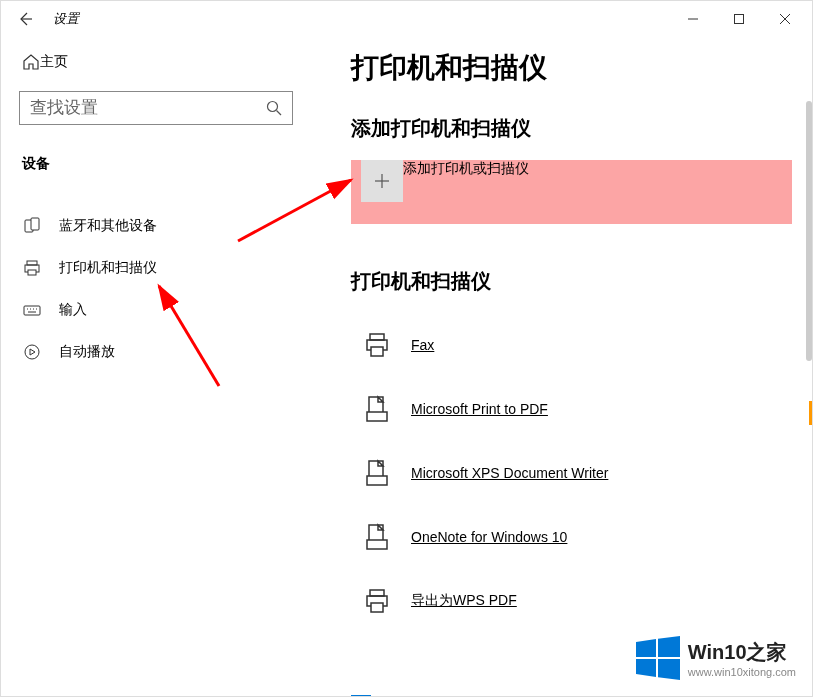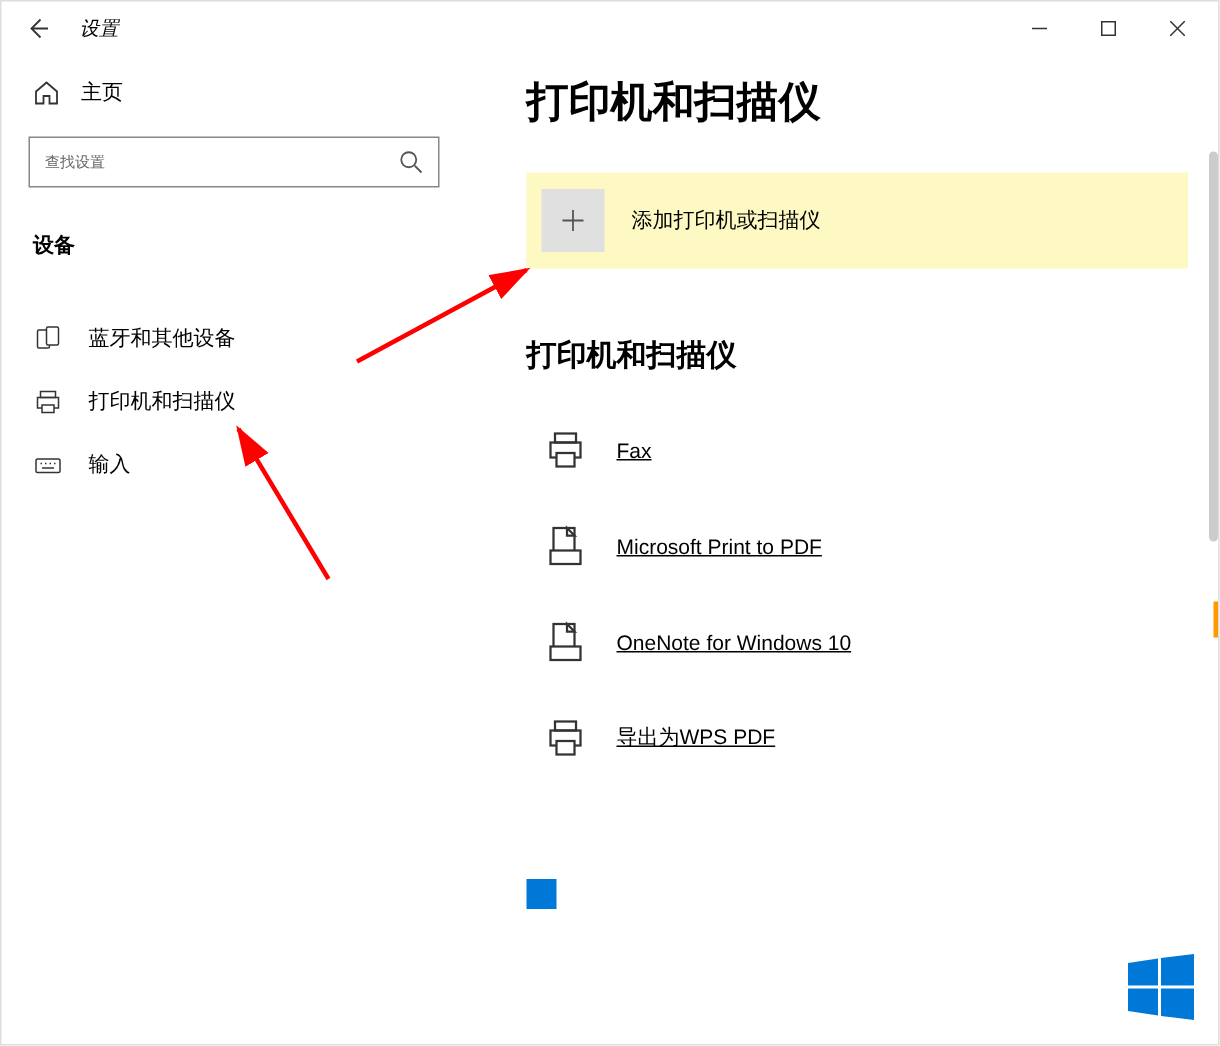--- a/index.html
+++ b/index.html
@@ -8,38 +8,38 @@
     .titlebar { height: 36px; display: flex; align-items: center; padding: 0 4px; }
     .back-btn { width: 40px; height: 36px; display: flex; align-items: center; justify-content: center; cursor: pointer; }
     .titlebar-title { padding-left: 8px; font-size: 13px; font-style: italic; }
     .win-controls { margin-left: auto; display: flex; }
     .win-btn { width: 46px; height: 36px; display: flex; align-items: center; justify-content: center; cursor: pointer; }
     .win-btn svg { width: 10px; height: 10px; }
     
     .content { display: flex; height: calc(100% - 36px); }
     
     .sidebar { width: 310px; padding: 8px 18px; }
-    .home-row { display: flex; align-items: flex-start; gap: 14px; padding: 8px 6px 8px 3px; margin-bottom: 12px; cursor: pointer; }
+    .home-row { display: flex; align-items: flex-start; gap: 0; padding: 8px 6px 8px 3px; margin-bottom: 12px; cursor: pointer; }
     .home-row span { font-size: 14px; }
     
     .search-box { height: 34px; border: 1px solid #888; display: flex; align-items: center; padding: 0 10px; margin-bottom: 24px; }
-    .search-box input { flex: 1; border: none; outline: none; font-size: 10px; color: #0c4a6e; background: transparent; }
+    .search-box input { flex: 1; border: none; outline: none; font-size: 17px; color: #0c4a6e; background: transparent; }
     .search-box input::placeholder { color: #666; }
     
     .category-header { font-size: 14px; font-weight: 600; padding: 6px 3px; margin-bottom: 26px; }
     
     .nav-item { display: flex; align-items: center; gap: 18px; padding: 12px 4px; cursor: pointer; }
     .nav-item span { font-size: 14px; }
     .nav-item .ico { width: 18px; height: 18px; display: flex; align-items: center; justify-content: center; }
     
     .main { flex: 1; padding: 12px 20px 0 40px; position: relative; overflow: hidden; }
     .page-title { font-size: 28px; font-weight: 600; margin-bottom: 28px; }
     .section-title { font-size: 20px; margin-bottom: 18px; }
     
-    .add-row { background: #fef9c3; height: 64px; display: flex; align-items: center; gap: 18px; padding: 0 10px; margin-bottom: 44px; cursor: pointer; }
+    .add-row { background: #fca5a5; height: 64px; display: flex; align-items: flex-start; padding: 0 10px; margin-bottom: 44px; cursor: pointer; }
     .add-btn { width: 42px; height: 42px; background: #e0e0e0; display: flex; align-items: center; justify-content: center; }
     .add-row span { font-size: 14px; }
     
     .device-row { display: flex; align-items: center; gap: 18px; padding: 16px 10px; cursor: pointer; text-decoration: underline; }
     .device-row .ico { width: 32px; height: 32px; display: flex; align-items: center; justify-content: center; }
     .device-row span { font-size: 14px; }
     
     .checkbox-row { display: flex; align-items: center; gap: 10px; margin-top: 62px; }
     .checkbox { width: 20px; height: 20px; background: #0078d7; display: flex; align-items: center; justify-content: center; cursor: pointer; }
     
@@ -130,25 +130,35 @@
             <rect x="1" y="5" width="16" height="9" rx="1" stroke="#333" fill="none"></rect>
             <line x1="4" y1="8" x2="5" y2="8" stroke="#333"></line>
             <line x1="7" y1="8" x2="8" y2="8" stroke="#333"></line>
             <line x1="10" y1="8" x2="11" y2="8" stroke="#333"></line>
             <line x1="13" y1="8" x2="14" y2="8" stroke="#333"></line>
             <line x1="5" y1="11" x2="13" y2="11" stroke="#333"></line>
           </svg>
         </div>
       <span>输入</span>
     </div>
+    <div class="nav-item">
+      <div class="ico">
+          <svg width="18" height="18" viewBox="0 0 18 18">
+            <circle cx="9" cy="9" r="7" stroke="#333" fill="none"></circle>
+            <path d="M7 6 L12 9 L7 12 Z" stroke="#333" fill="none"></path>
+          </svg>
+        </div>
+      <span>自动播放</span>
+    </div>
   </div>
 
   <div class="main">
     <div class="scrollbar"></div>
     <h1 class="page-title">打印机和扫描仪</h1>
+    <h2 class="section-title">添加打印机和扫描仪</h2>
     <div class="add-row">
       <div class="add-btn">
           <svg width="18" height="18" viewBox="0 0 18 18">
             <line x1="9" y1="2" x2="9" y2="16" stroke="#555" stroke-width="1.2"></line>
             <line x1="2" y1="9" x2="16" y2="9" stroke="#555" stroke-width="1.2"></line>
           </svg>
         </div>
       <span>添加打印机或扫描仪</span>
     </div>
 
@@ -166,20 +176,30 @@
     </div>
     <div class="device-row">
       <div class="ico">
           <svg width="30" height="30" viewBox="0 0 30 30">
             <rect x="7" y="3" width="14" height="18" stroke="#333" stroke-width="1.5" fill="none"></rect>
             <path d="M16 3 L21 8 L16 8 Z" stroke="#333" stroke-width="1.5" fill="none"></path>
             <rect x="5" y="18" width="20" height="9" stroke="#333" stroke-width="1.5" fill="#fff"></rect>
           </svg>
         </div>
       <span>Microsoft Print to PDF</span>
+    </div>
+    <div class="device-row">
+      <div class="ico">
+          <svg width="30" height="30" viewBox="0 0 30 30">
+            <rect x="7" y="3" width="14" height="18" stroke="#333" stroke-width="1.5" fill="none"></rect>
+            <path d="M16 3 L21 8 L16 8 Z" stroke="#333" stroke-width="1.5" fill="none"></path>
+            <rect x="5" y="18" width="20" height="9" stroke="#333" stroke-width="1.5" fill="#fff"></rect>
+          </svg>
+        </div>
+      <span>Microsoft XPS Document Writer</span>
     </div>
     <div class="device-row">
       <div class="ico">
           <svg width="30" height="30" viewBox="0 0 30 30">
             <rect x="7" y="3" width="14" height="18" stroke="#333" stroke-width="1.5" fill="none"></rect>
             <path d="M16 3 L21 8 L16 8 Z" stroke="#333" stroke-width="1.5" fill="none"></path>
             <rect x="5" y="18" width="20" height="9" stroke="#333" stroke-width="1.5" fill="#fff"></rect>
           </svg>
         </div>
       <span>OneNote for Windows 10</span>
@@ -223,13 +243,17 @@
 
 <div class="right-edge"></div>
 
 <div class="watermark">
   <svg class="win-logo" viewBox="0 0 44 44">
     <path d="M0 6 L20 3 L20 21 L0 21 Z" fill="#0078d7"></path>
     <path d="M22 2.7 L44 0 L44 21 L22 21 Z" fill="#0078d7"></path>
     <path d="M0 23 L20 23 L20 41 L0 38 Z" fill="#0078d7"></path>
     <path d="M22 23 L44 23 L44 44 L22 41.3 Z" fill="#0078d7"></path>
   </svg>
+  <div class="wm-text">
+    <div class="wm-title">Win10之家</div>
+    <div class="wm-url">www.win10xitong.com</div>
+  </div>
 </div>
 
 </body></html>

